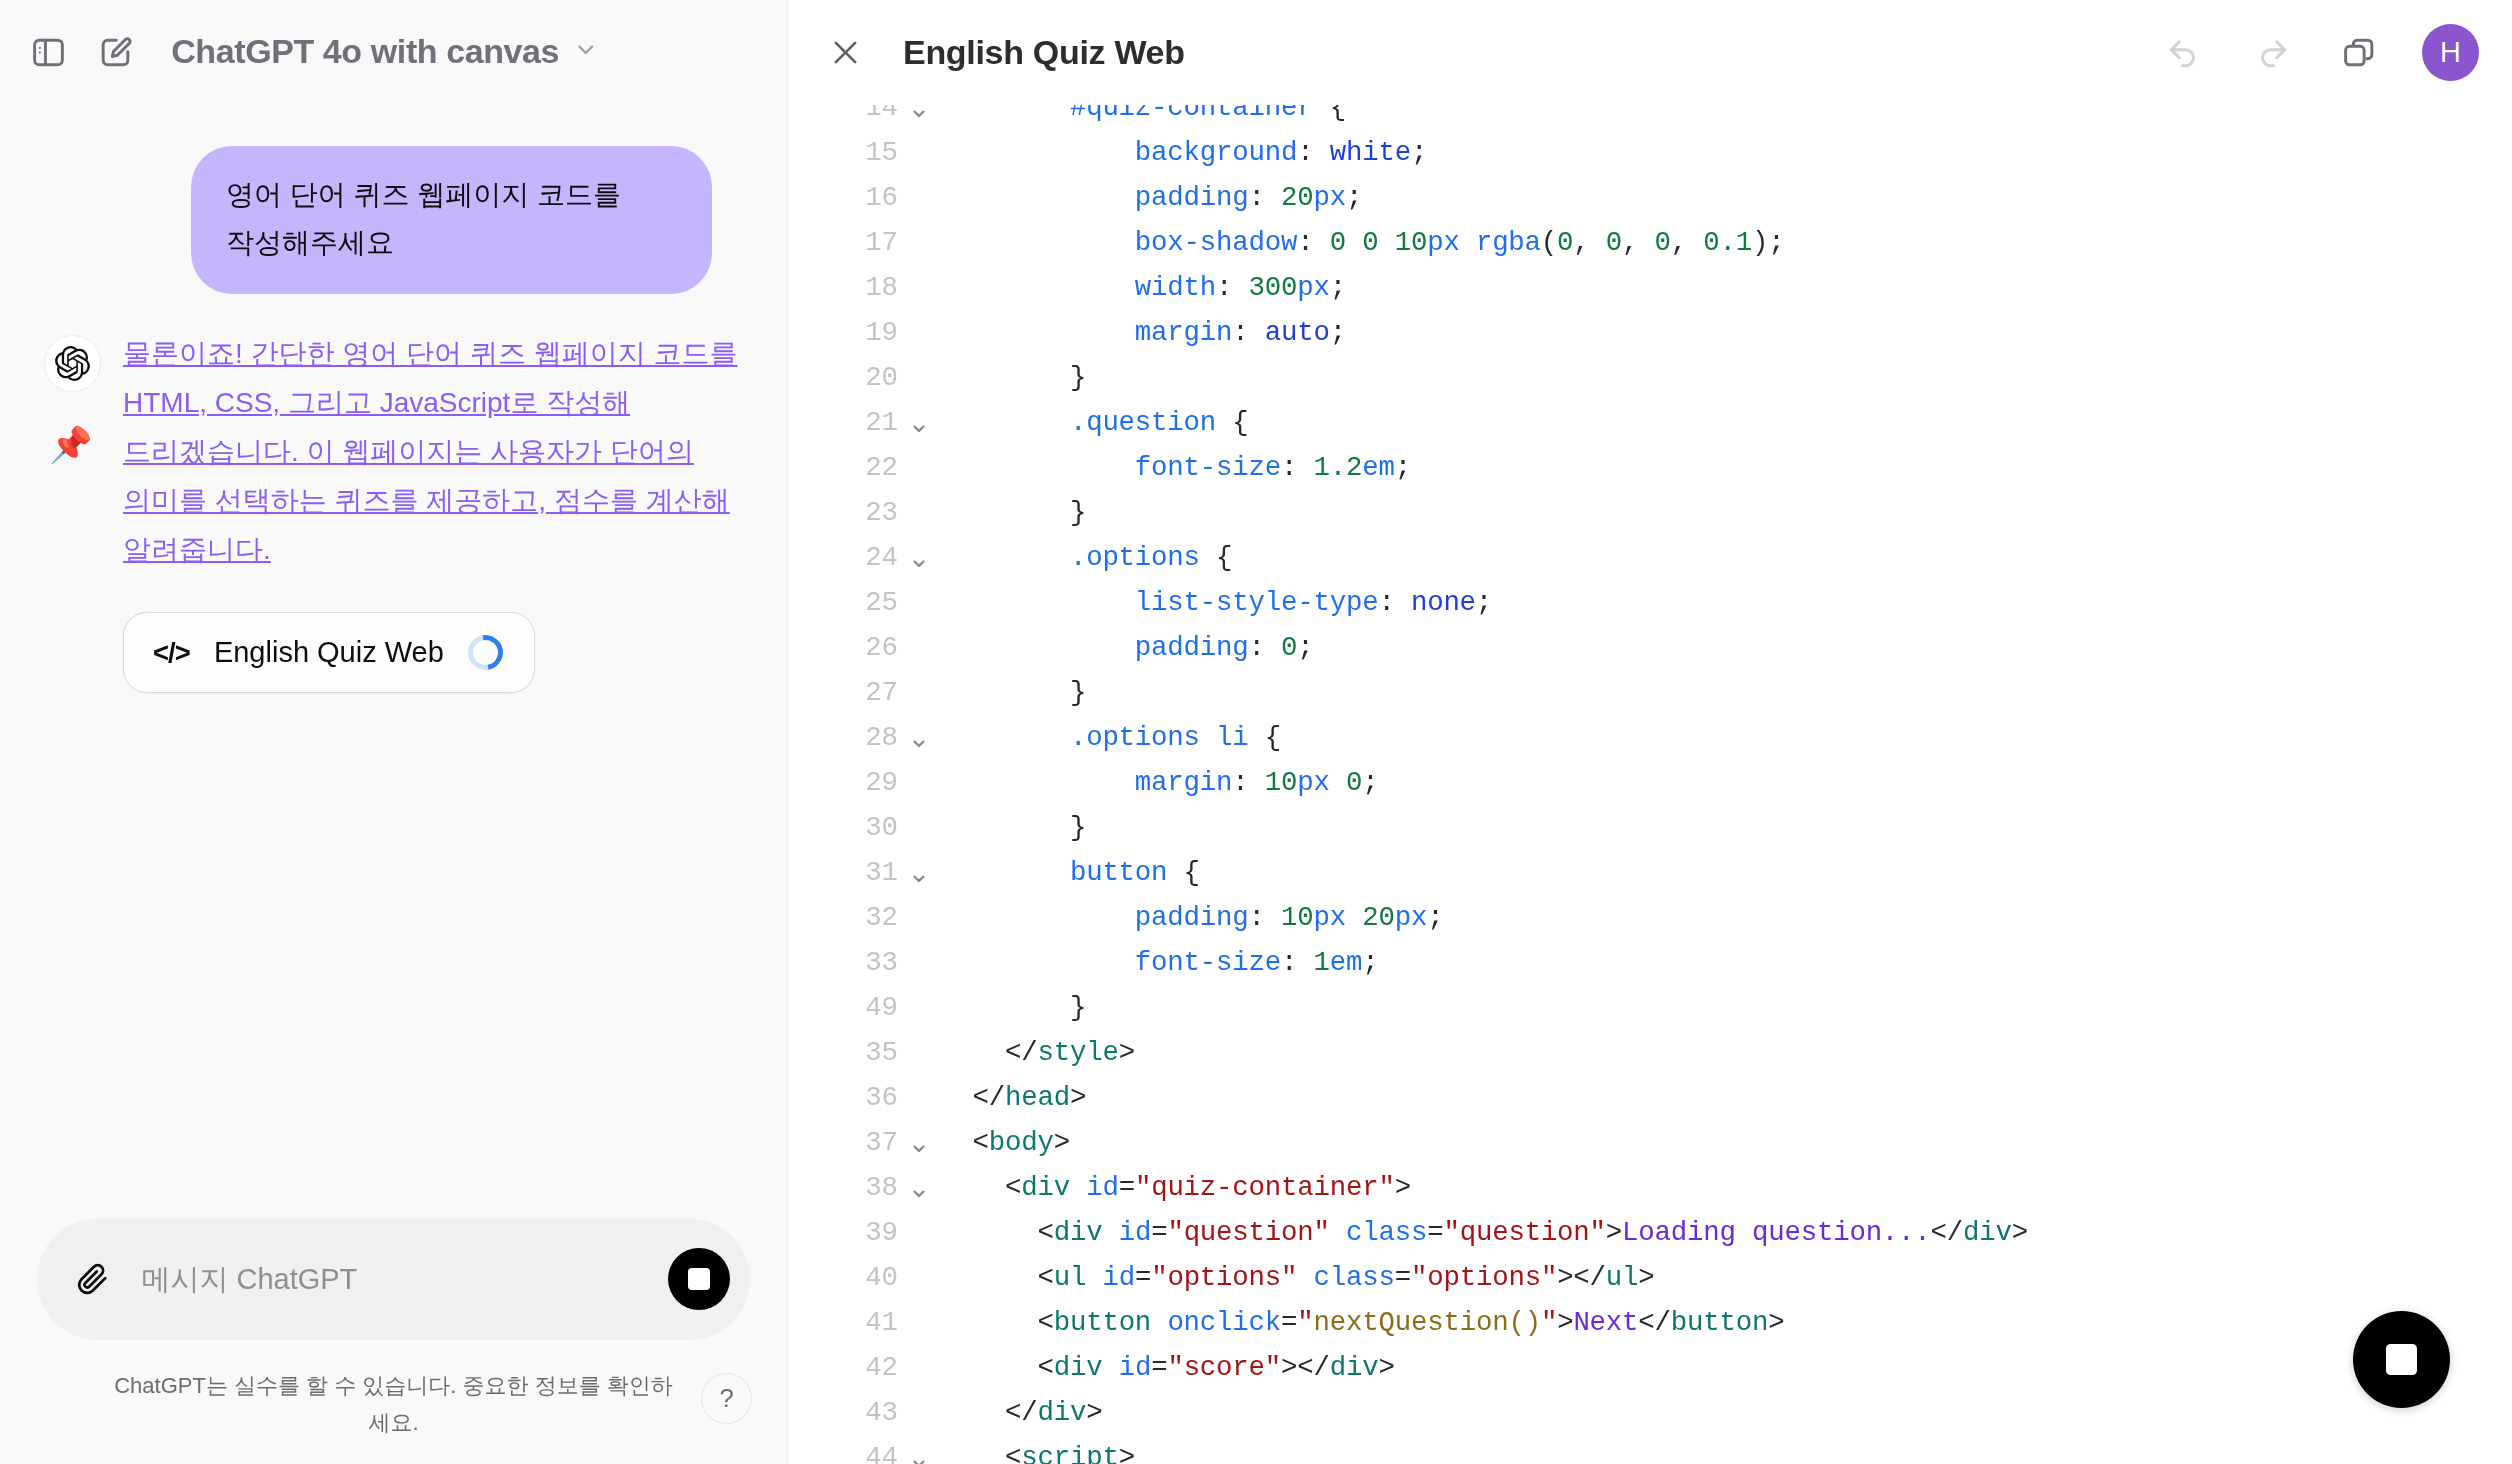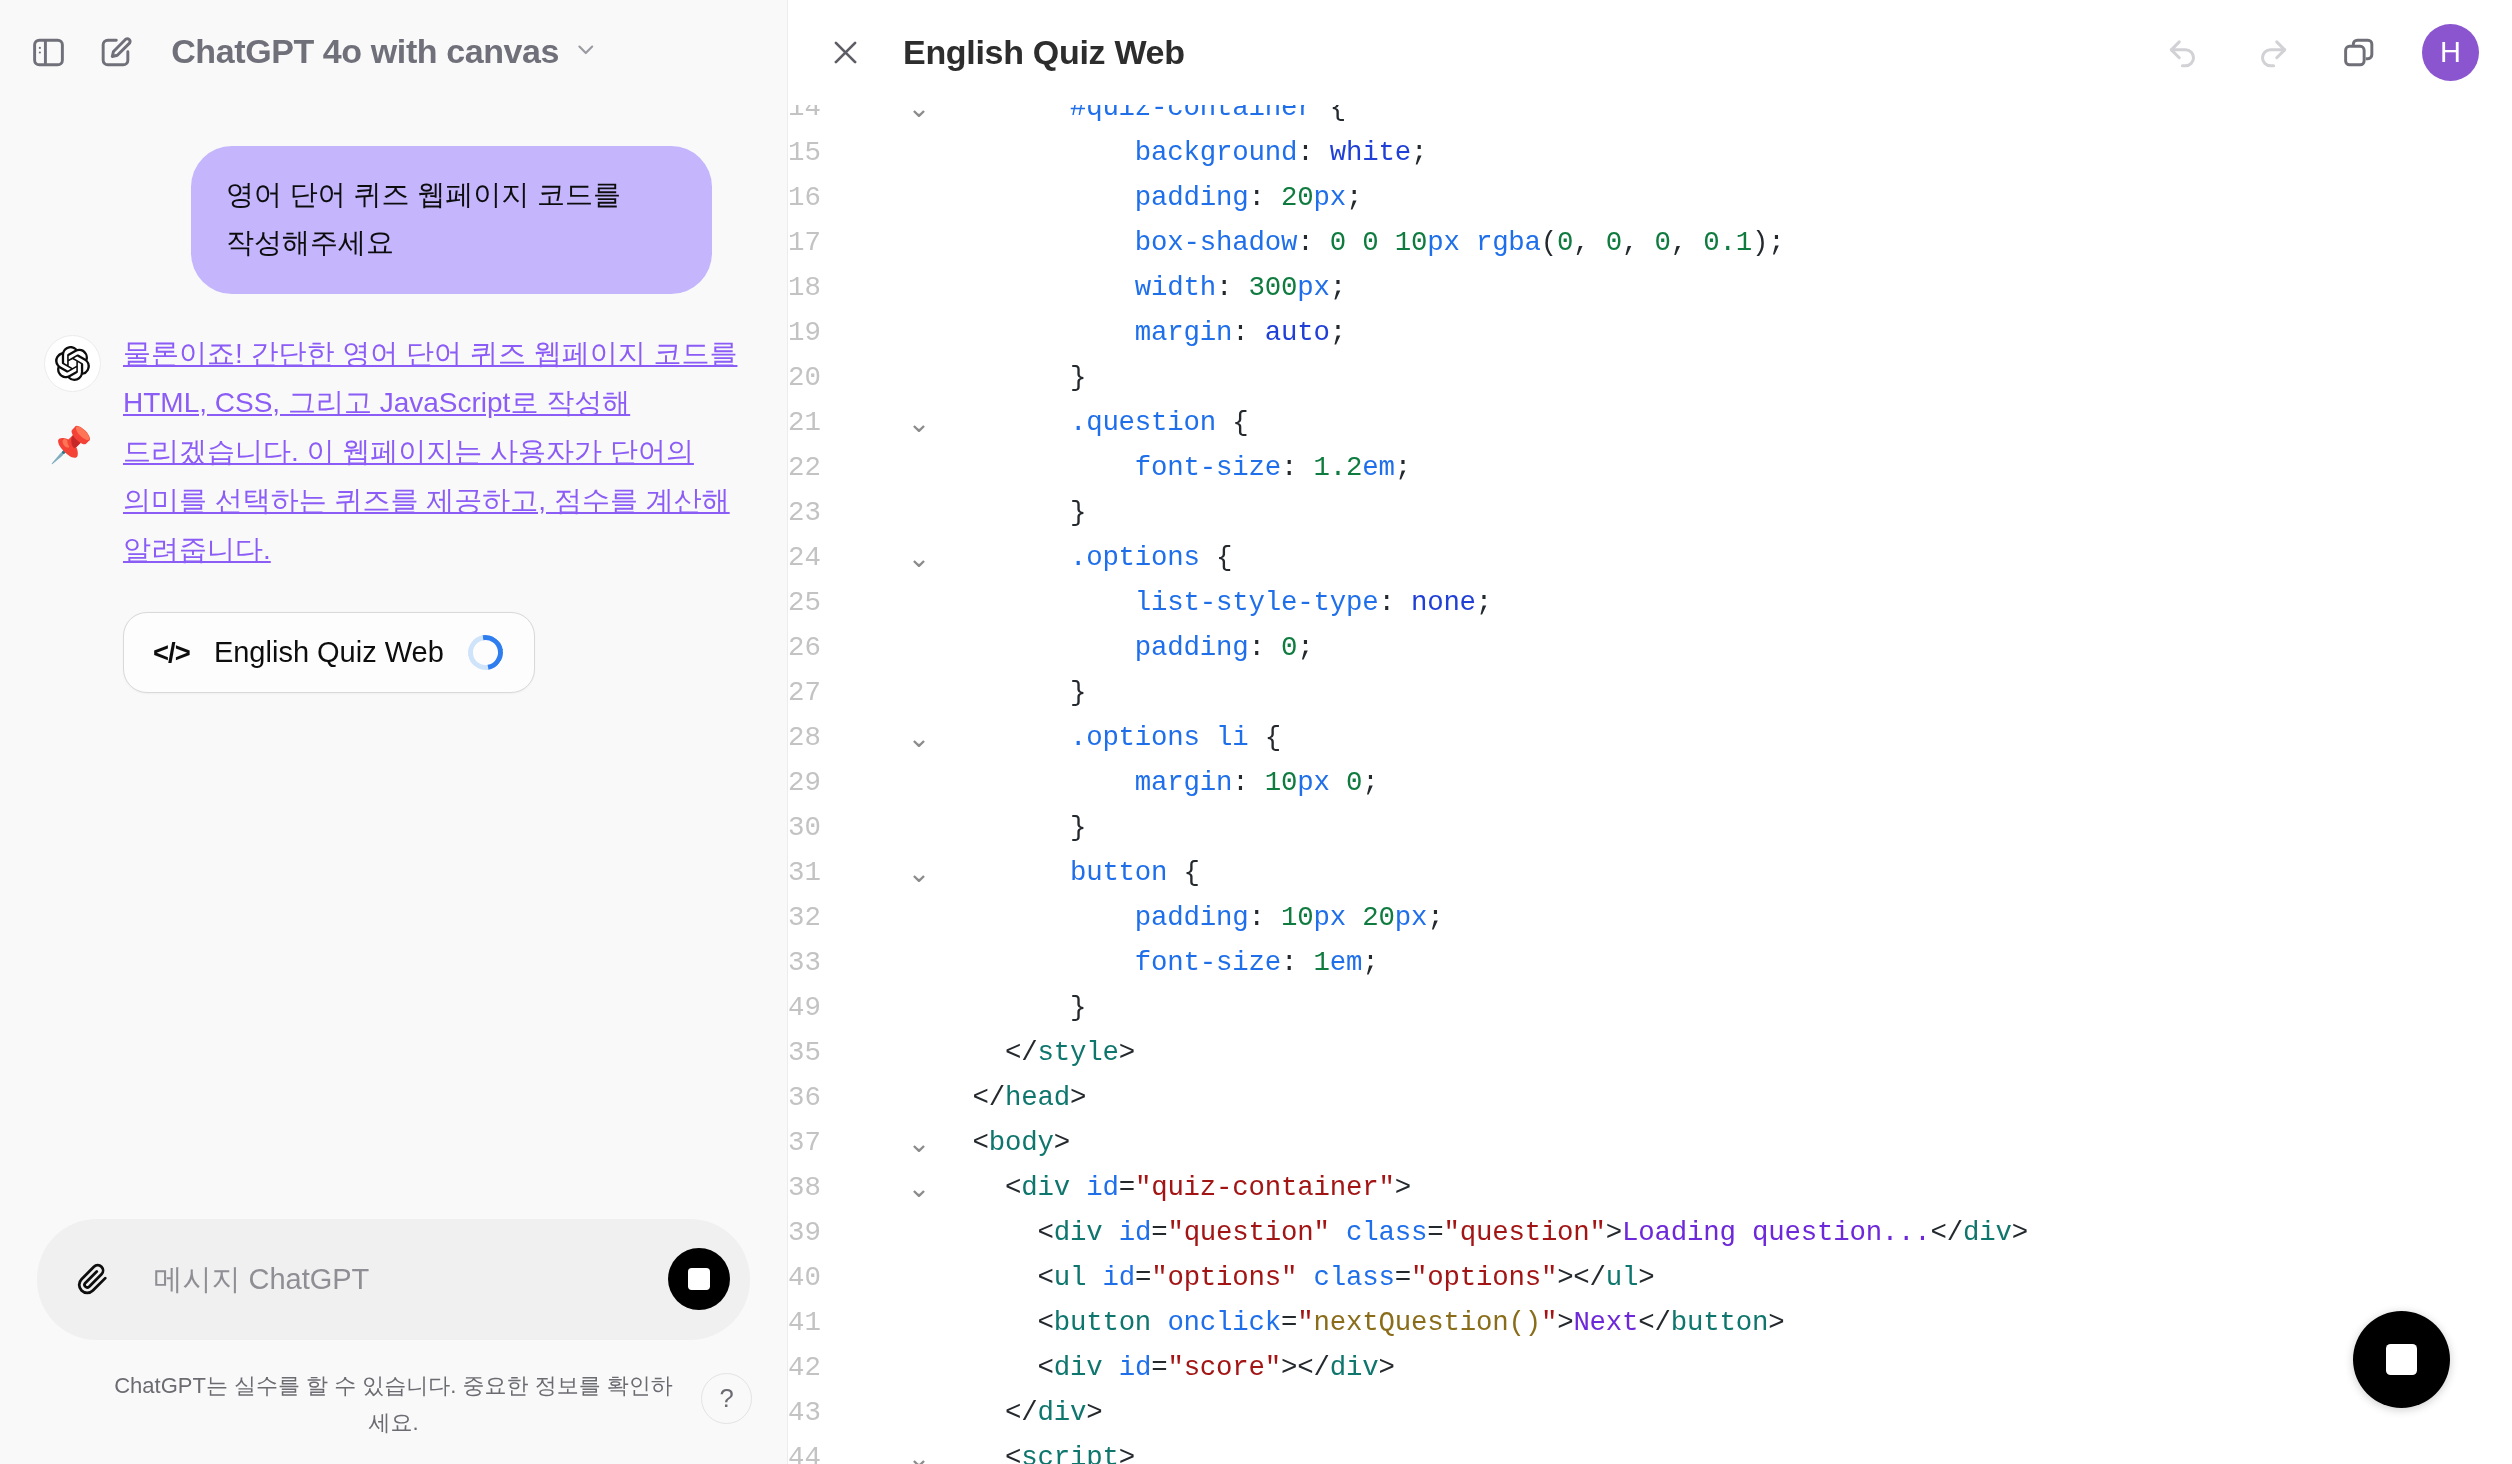--- a/index.html
+++ b/index.html
@@ -95,21 +95,20 @@
     border-right-color: #2f7ef0;
     transform: rotate(35deg);
   }
 
   
   #composer-wrap { flex: 0 0 auto; padding: 0 37px 20px 37px; }
   #composer {
     height: 121px; border-radius: 60px; background: #f0f0f0;
     display: flex; align-items: center; padding: 0 20px 0 27.4px;
     position: relative;
-    gap: 12px;
   }
   #attach-btn { width: 55px; height: 55px; display:flex; align-items:center; justify-content:center; cursor: pointer; }
   #composer-input {
     flex: 1 1 auto; border: none; outline: none; background: transparent;
     font-size: 29px; color: #0d0d0d; font-family: "Liberation Sans", sans-serif;
     padding-left: 22px; caret-color: #0d0d0d;
   }
   #composer-input::placeholder { color: #8e8e94; }
   #stop-btn-sm {
     width: 62px; height: 62px; border-radius: 50%; background: #000;
@@ -167,21 +166,21 @@
 
   #code-area {
     flex: 1 1 auto; overflow: hidden; position: relative;
     padding-left: 9.1px;
   }
   #code-scroll { position: absolute; top: -20px; left: 0; right: 0; bottom: 0; }
   table#code-table { border-collapse: collapse; width: 100%; }
   table#code-table td { vertical-align: top; padding: 0; }
   td.gutter {
     width: 110px; min-width: 110px;
-    text-align: left; padding-right: 12.8px;
+    text-align: right; padding-right: 12.8px;
     font-family: "Liberation Mono", monospace;
     font-size: 27.4px; line-height: 45px; color: #c3c3c3;
     user-select: none;
   }
   td.fold {
     width: 42px; min-width: 42px; text-align: center;
     font-size: 27.4px; line-height: 45px; color: #8c8c8c; cursor: pointer;
     user-select: none;
   }
   td.code {

